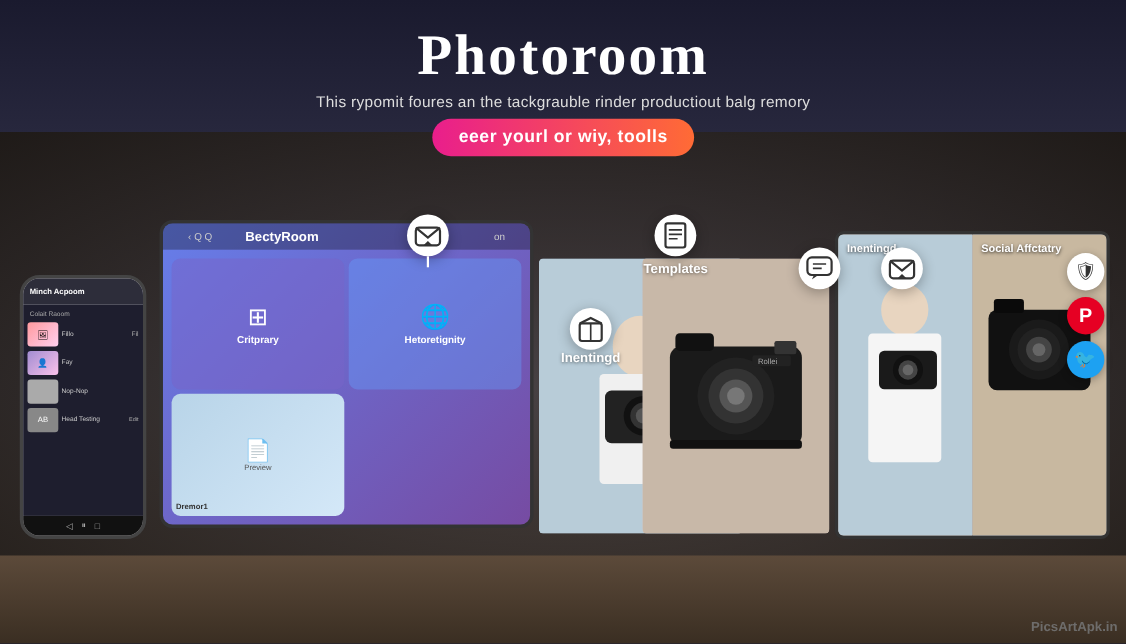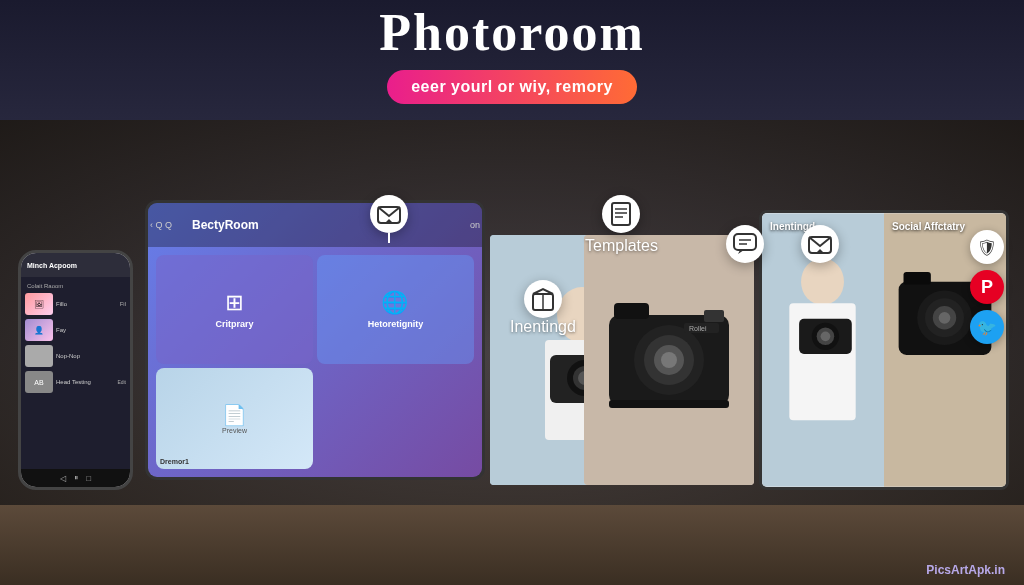--- a/index.html
+++ b/index.html
@@ -43,21 +43,21 @@
     }
 
     
     .header {
       position: absolute;
       top: 0;
       left: 0;
       right: 0;
       text-align: center;
       z-index: 10;
-      padding-top: 3px;
+      padding-top: 21px;
     }
 
     .app-title {
       font-size: 52px;
       font-weight: 900;
       color: white;
       letter-spacing: 2px;
       font-family: 'Georgia', serif;
       text-transform: none;
     }
@@ -147,25 +147,25 @@
     .tablet-screen {
       width: 100%;
       height: 100%;
       background: linear-gradient(135deg, #667eea 0%, #764ba2 100%);
       display: flex;
       flex-direction: column;
     }
 
     .tablet-topbar {
       background: rgba(0,0,0,0.3);
-      height: 44px;
-      display: flex;
-      align-items: center;
-      padding: 0 2px;
-      gap: 8px;
+      height: 24px;
+      display: flex;
+      align-items: center;
+      padding: 0 23px;
+      gap: 18px;
     }
 
     .tablet-topbar-text {
       color: white;
       font-size: 12px;
       font-weight: 700;
       margin-left: 12px;
     }
 
     .tablet-nav {
@@ -272,32 +272,32 @@
       font-size: 16px;
       color: white;
       box-shadow: 0 2px 8px rgba(0,0,0,0.3);
     }
 
     .social-icon.pinterest { background: #e60023; }
     .social-icon.twitter { background: #1da1f2; }
     .social-icon.shield { background: white; color: #333; }
 
     .float-icon-label {
-      font-size: 16px;
-      color: white;
-      font-weight: 400;
+      font-size: 12px;
+      color: white;
+      font-weight: 700;
       text-shadow: 0 1px 3px rgba(0,0,0,0.5);
     }
 
     
     .watermark {
       position: absolute;
       bottom: 8px;
-      right: 19px;
-      color: #c4b5fd;
+      right: 8px;
+      color: #737373;
       font-size: 12px;
       font-weight: 600;
       z-index: 50;
       opacity: 0.9;
       text-align: right;
     }
 
     
     .camera-left {
       position: absolute;
@@ -374,21 +374,22 @@
 </head>
 <body>
 
 <div class="bg"></div>
 <div class="room-bg"></div>
 
 <div class="desk-surface"></div>
 
 <div class="header">
   <div class="app-title">Photoroom</div>
-  <div class="cta-button">eeer yourl or wiy, remory</div>
+  <div class="app-subtitle">This rypomit foures an the tackgrauble rinder productiout balg remory</div>
+  <div class="cta-button">eeer yourl or wiy, toolls</div>
 </div>
 
 <div class="phone">
   <div class="phone-screen">
     <div class="phone-topbar">
       <span class="phone-topbar-text">Minch Acpoom</span>
     </div>
     <div class="phone-content">
       <div class="phone-sidebar-header">Colait Raoom</div>
 

